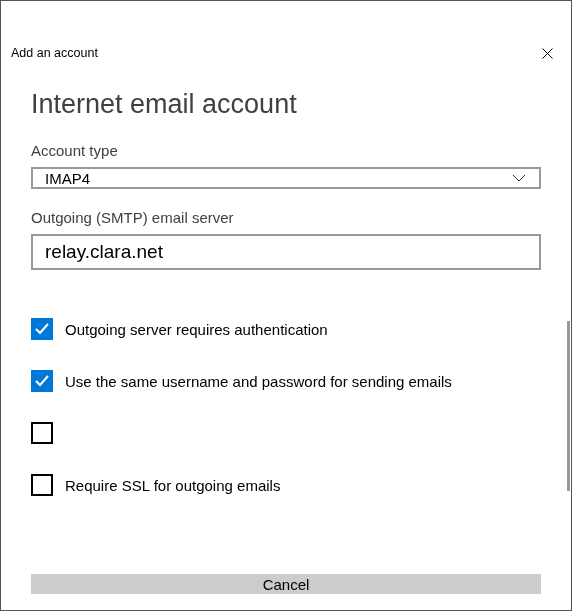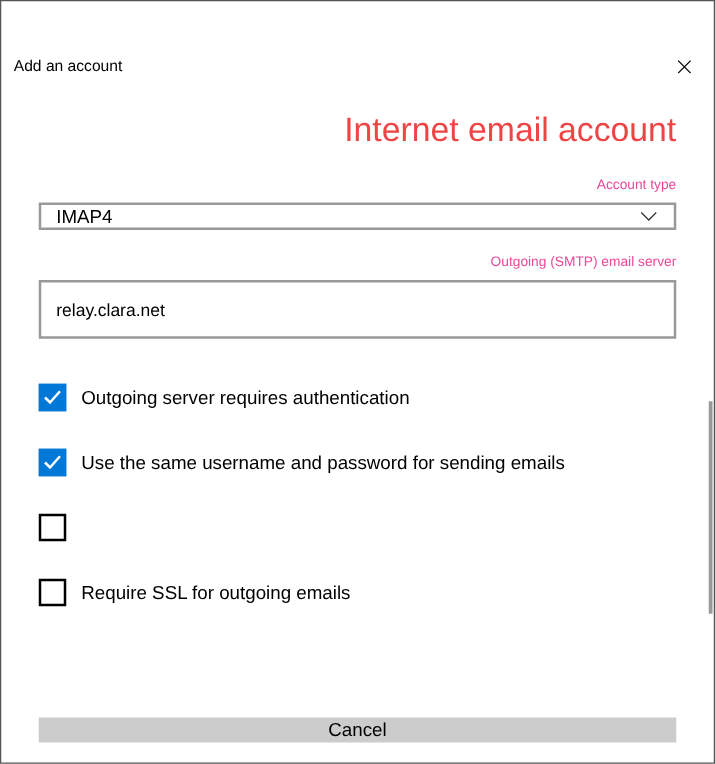--- a/index.html
+++ b/index.html
@@ -29,29 +29,27 @@
       justify-content: center;
       cursor: pointer;
     }
     .close-btn svg { width: 11px; height: 11px; }
     .content {
       padding: 18px 30px 10px 30px;
     }
     .page-title {
       font-size: 27px;
       font-weight: 400;
-      color: #ef4444;
+      color: #404040;
       margin-bottom: 22px;
-      text-align: right;
     }
     .field-label {
-      font-size: 11px;
-      color: #ec4899;
+      font-size: 15px;
+      color: #404040;
       margin-bottom: 8px;
-      text-align: right;
     }
     .select-wrap {
       position: relative;
       border: 2px solid #999;
       height: 22px;
       display: flex;
       align-items: center;
       padding: 0 12px;
       margin-bottom: 20px;
       cursor: pointer;
@@ -62,28 +60,28 @@
       color: #000;
       flex: 1;
     }
     .chevron {
       width: 16px;
       height: 16px;
     }
     .text-input {
       width: 100%;
       border: 2px solid #999;
-      height: 47px;
+      height: 36px;
       padding: 0 12px;
-      font-size: 14px;
+      font-size: 19px;
       font-family: inherit;
       color: #000;
       background: #fff;
       outline: none;
-      margin-bottom: 36px;
+      margin-bottom: 48px;
     }
     .checkbox-row {
       display: flex;
       align-items: center;
       gap: 12px;
       margin-bottom: 30px;
     }
     .checkbox {
       width: 22px;
       height: 22px;

